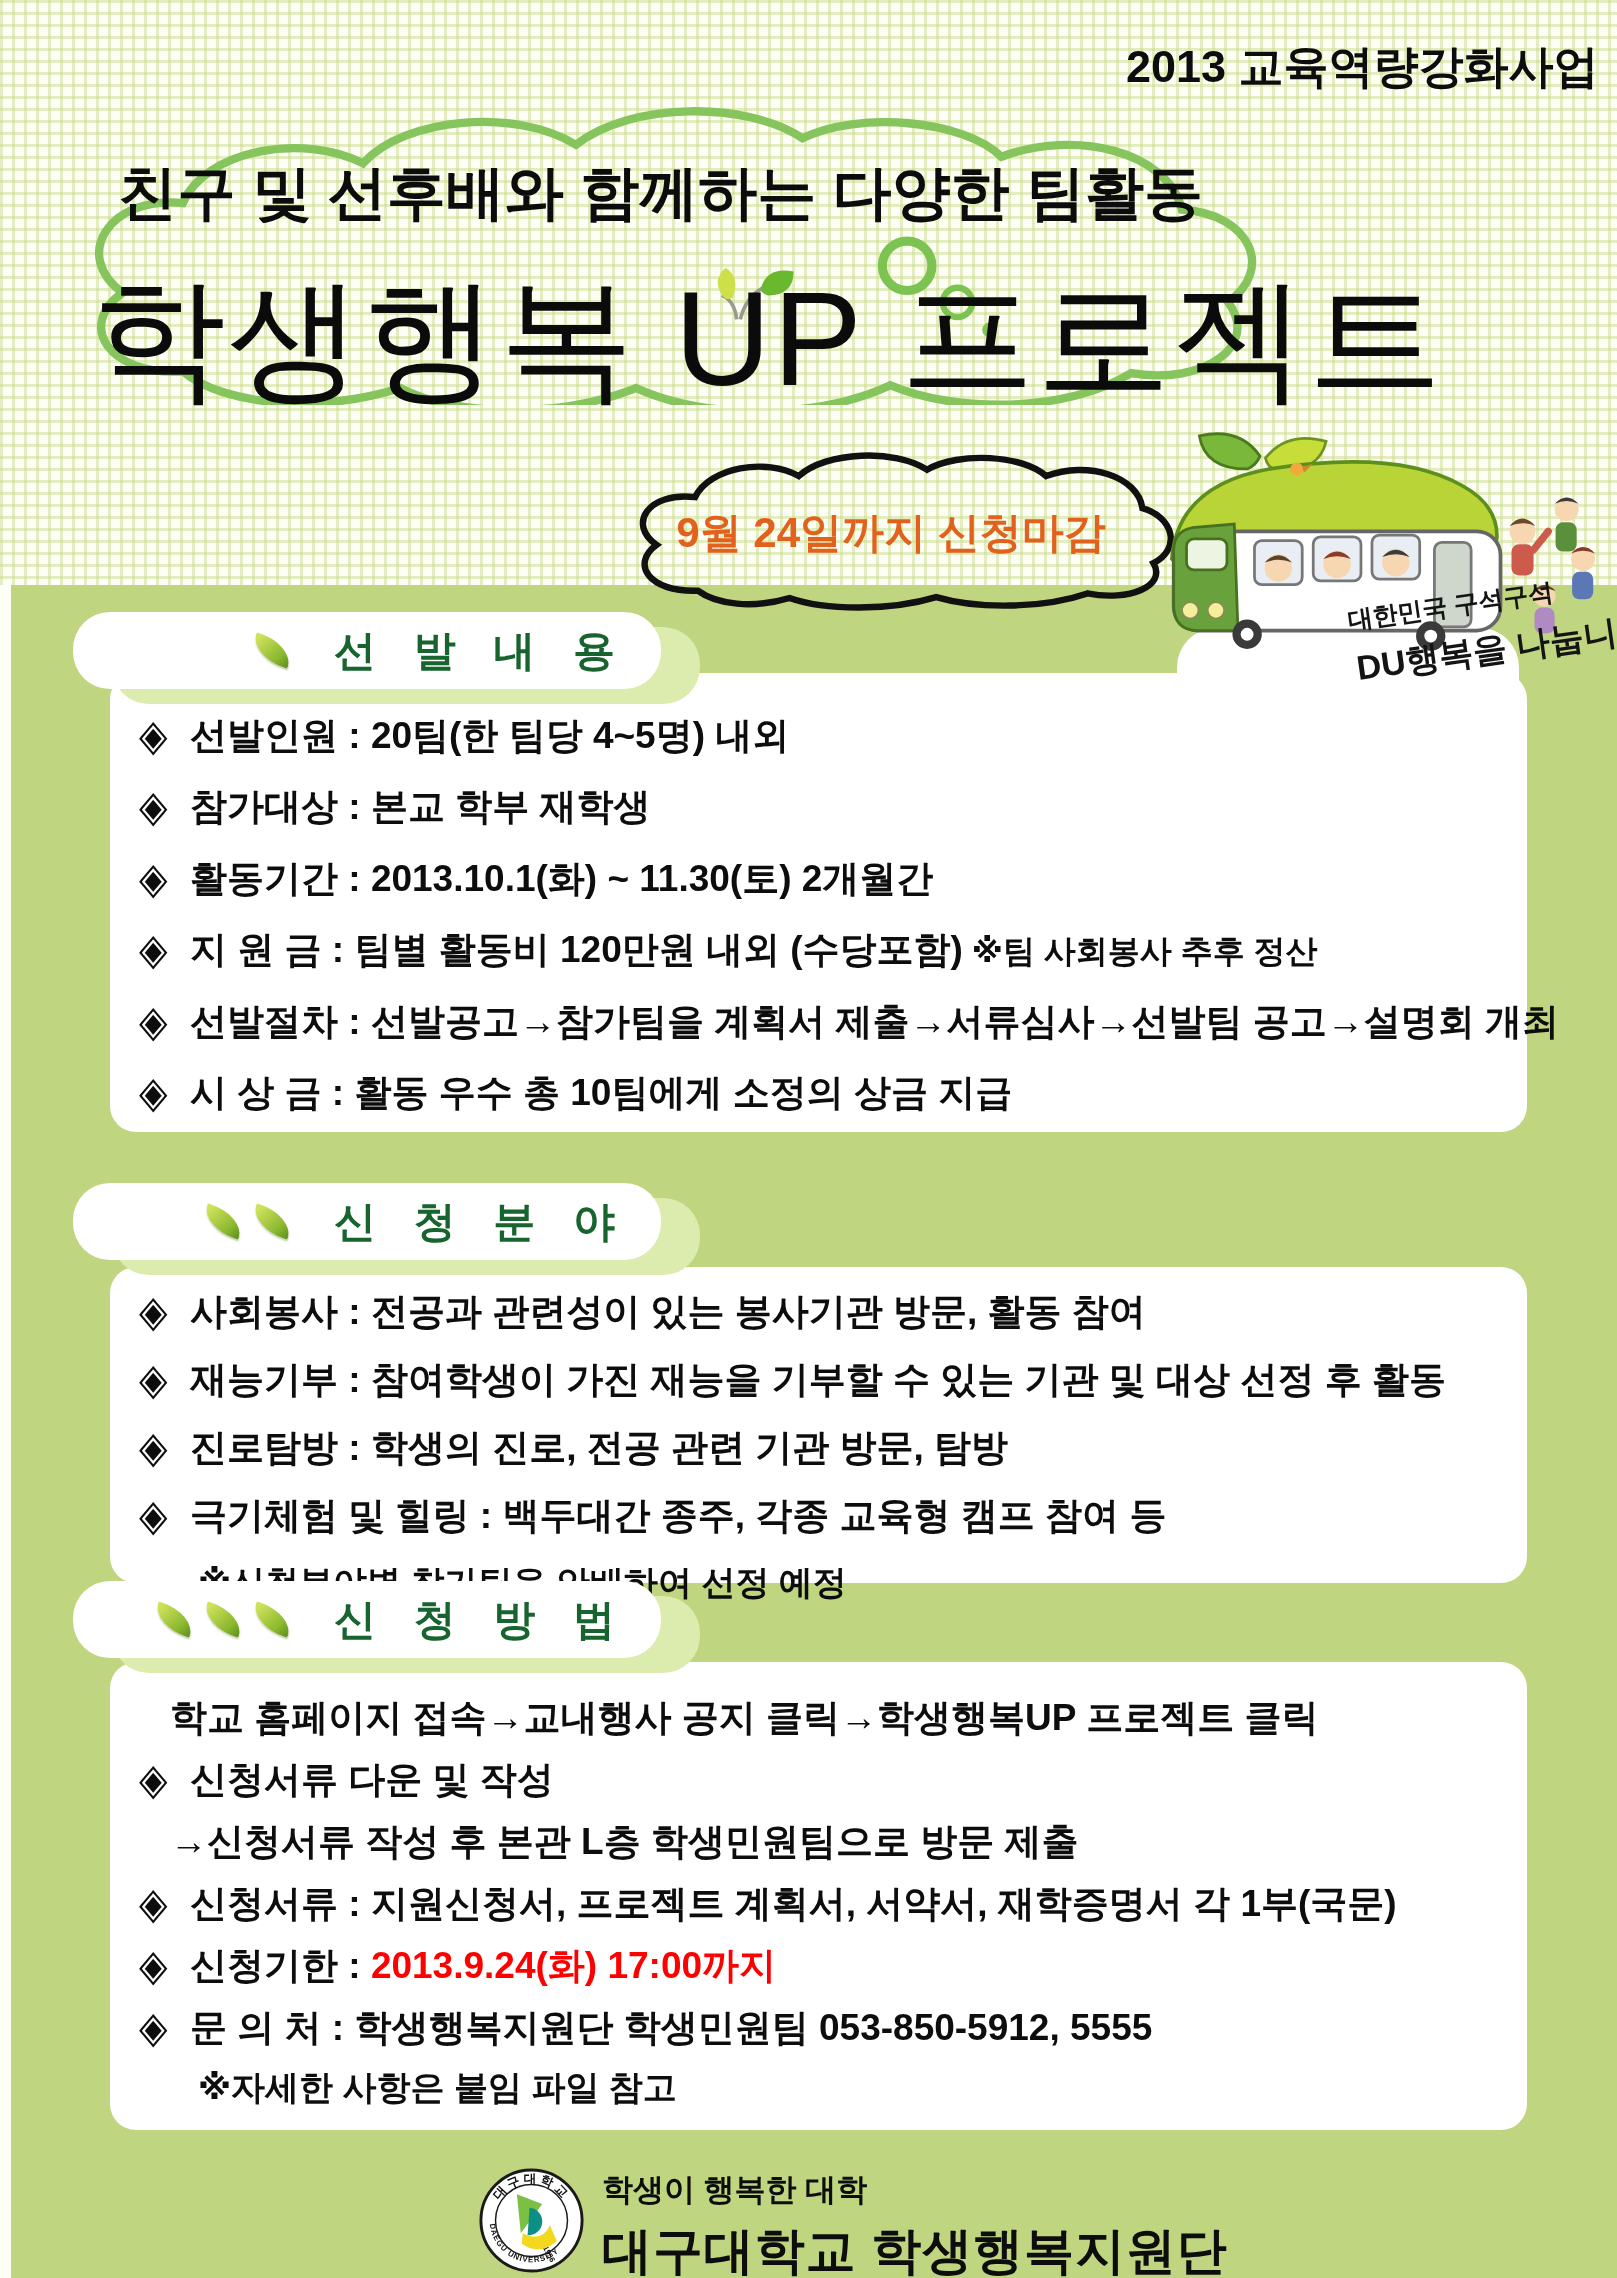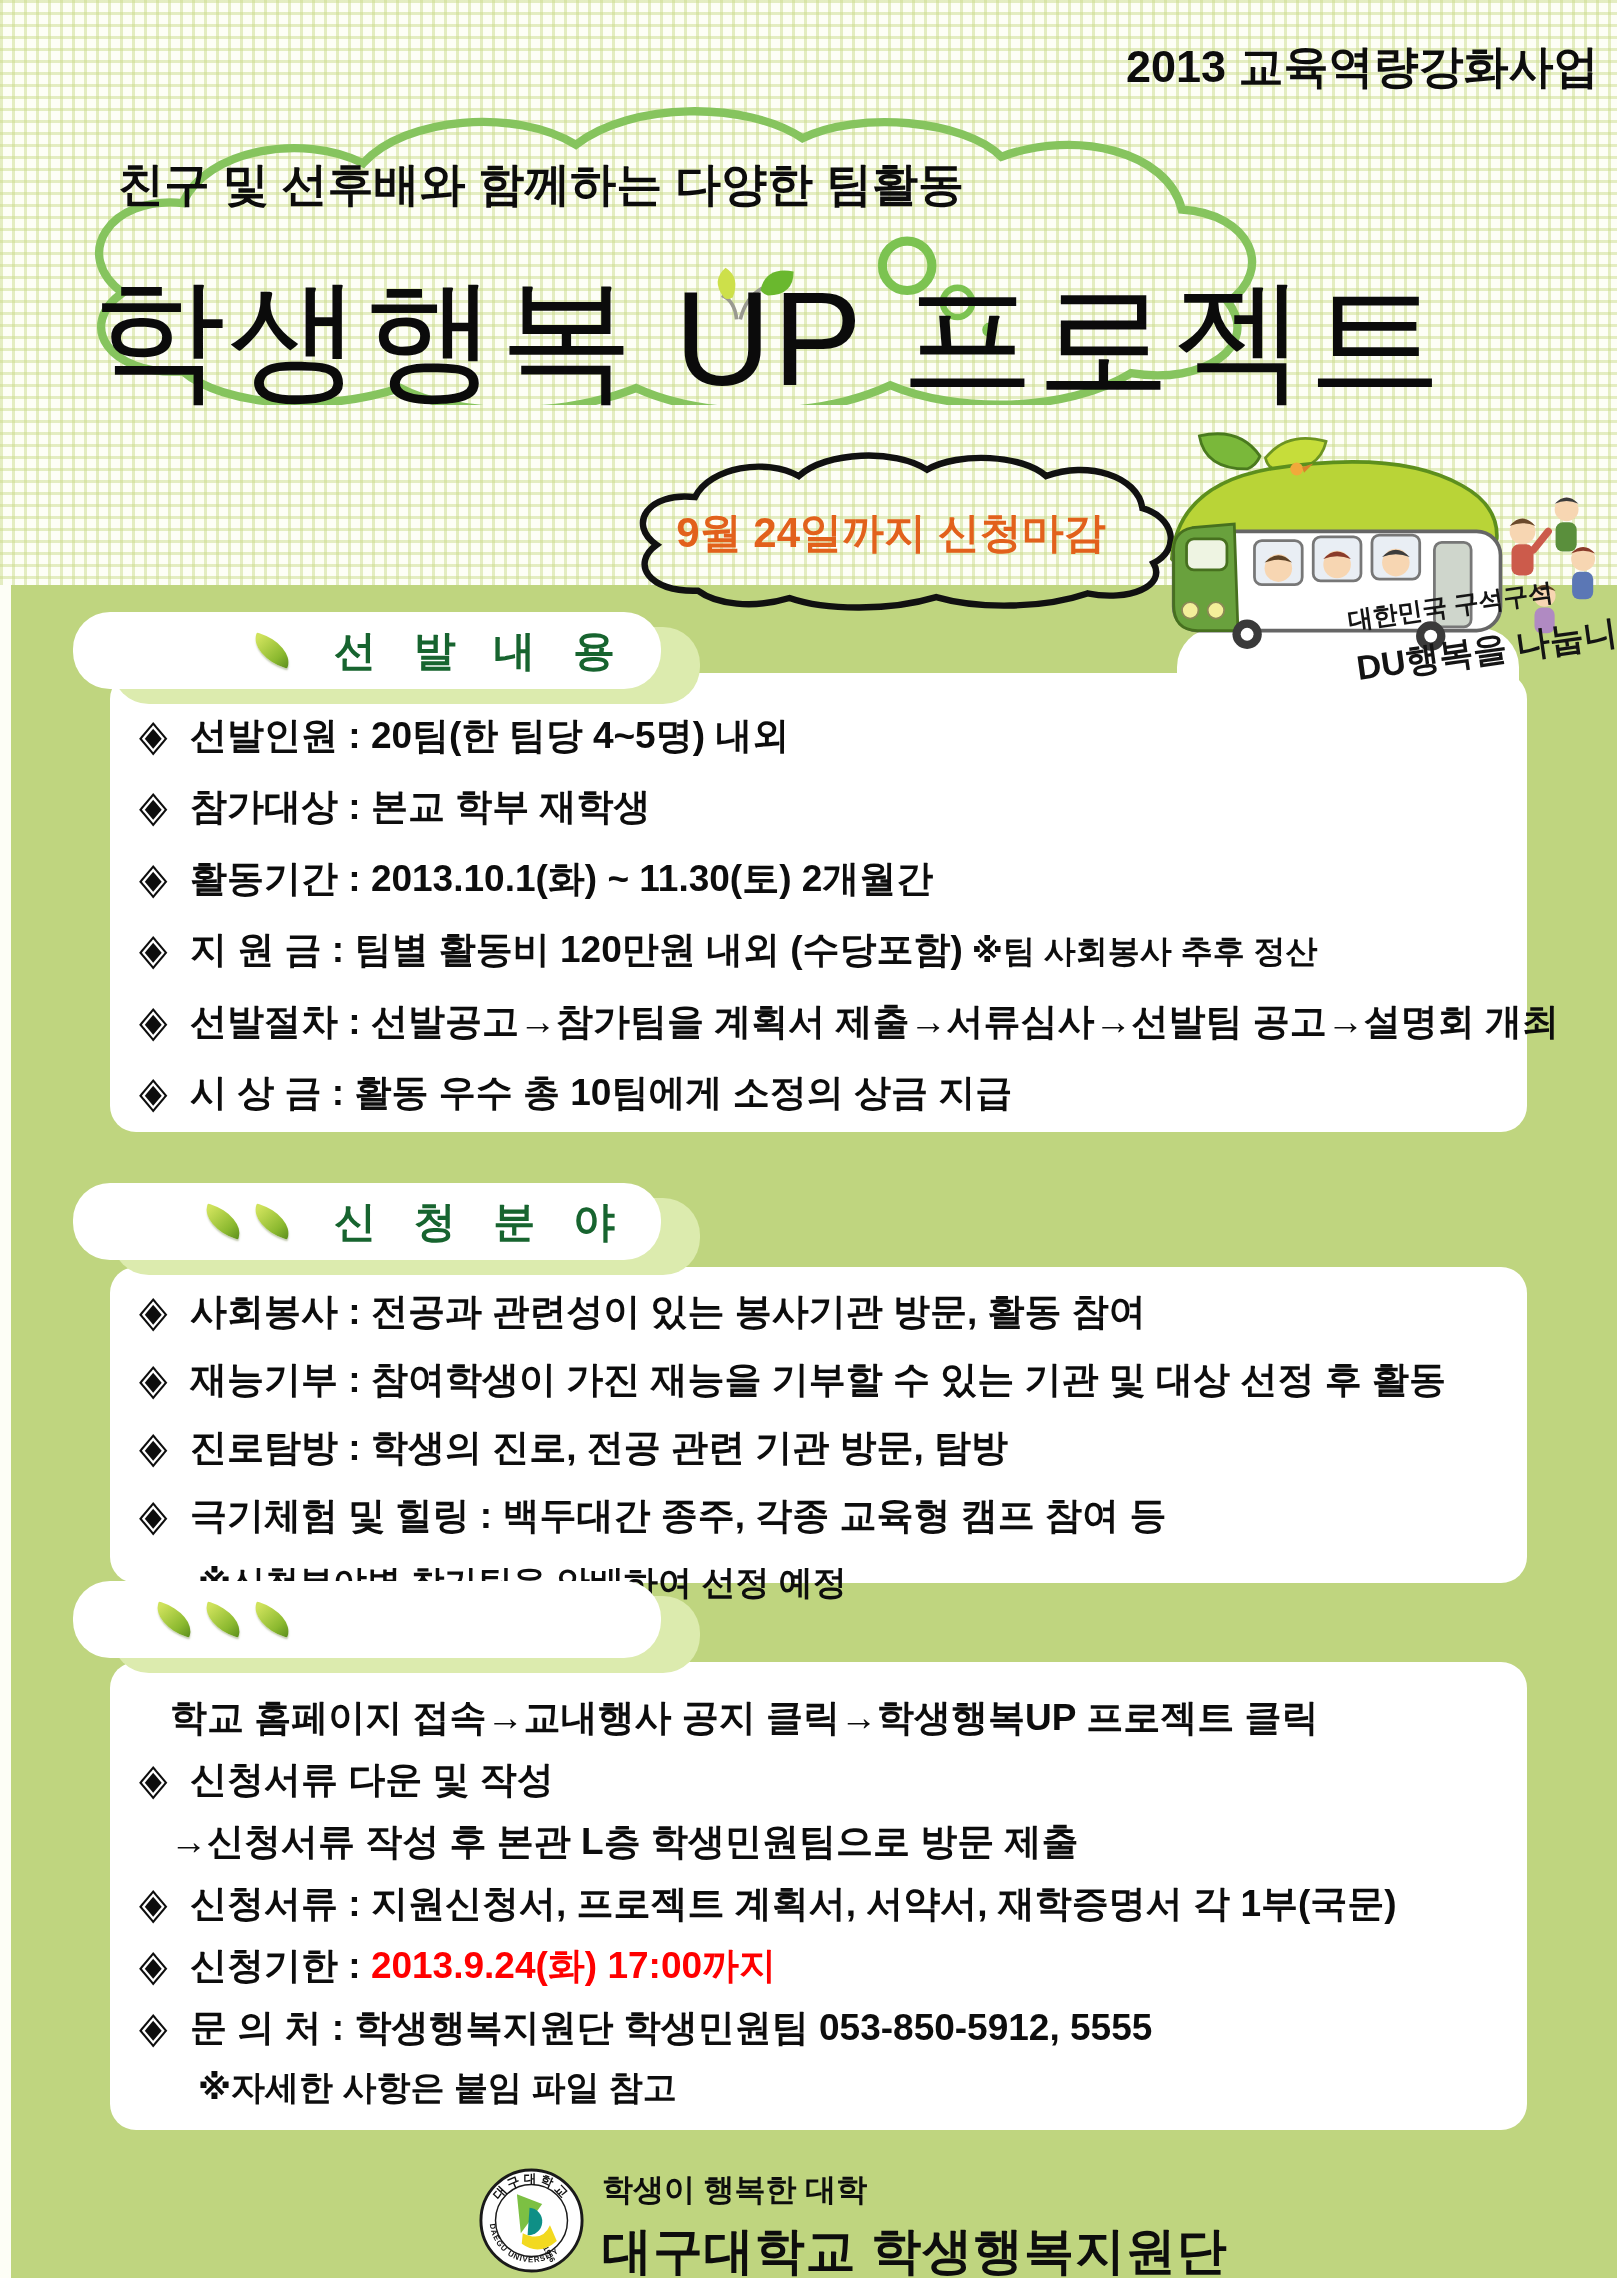--- a/index.html
+++ b/index.html
@@ -26,21 +26,21 @@
   
   .badge{
     position:absolute;top:37px;right:18.4px;
     font-size:45px;font-weight:900;letter-spacing:0;color:#0d0d0d;
     white-space:nowrap;
   }
   
   .cloud-svg{position:absolute;left:44px;top:88px;width:1221px;height:317px;}
   .cloud-text{
     position:absolute;left:118px;top:154px;width:1157px;
-    font-size:46px;font-weight:900;color:#0c0c0c;white-space:nowrap;
+    font-size:59px;font-weight:900;color:#0c0c0c;white-space:nowrap;
   }
   
   .main-title{
     position:absolute;left:92px;top:265px;width:1506px;
     font-size:134px;font-weight:400;letter-spacing:1.8px;color:#0b0b0b;
     white-space:nowrap;line-height:1.1;
   }
   .sprout-svg{position:absolute;left:709px;top:264px;width:92px;height:61px;}
   .rings-svg{position:absolute;left:863px;top:231px;width:156px;height:119px;}
   
@@ -258,20 +258,21 @@
     </div>
 
   <div class="sec-header" style="top:1581px;">
     <div class="shadow"></div>
     <div class="pill">
       <span class="leaves">
           <span class="leaf"></span>
           <span class="leaf"></span>
           <span class="leaf"></span>
         </span>
+      <span class="sec-title">신 청 방 법</span>
     </div>
   </div>
 
   <div class="content-box box-3">
       <div class="item indent"><span>학교 홈페이지 접속→교내행사 공지 클릭→학생행복UP 프로젝트 클릭</span></div>
       <div class="item"><span class="bullet">◈</span><span>신청서류 다운 및 작성</span></div>
       <div class="item indent"><span>→신청서류 작성 후 본관 L층 학생민원팀으로 방문 제출</span></div>
       <div class="item"><span class="bullet">◈</span><span>신청서류 : 지원신청서, 프로젝트 계획서, 서약서, 재학증명서 각 1부(국문)</span></div>
       <div class="item"><span class="bullet">◈</span><span>신청기한 : </span><span class="red">2013.9.24(화) 17:00까지</span></div>
       <div class="item"><span class="bullet">◈</span><span>문 의 처 : 학생행복지원단 학생민원팀 053-850-5912, 5555</span></div>

